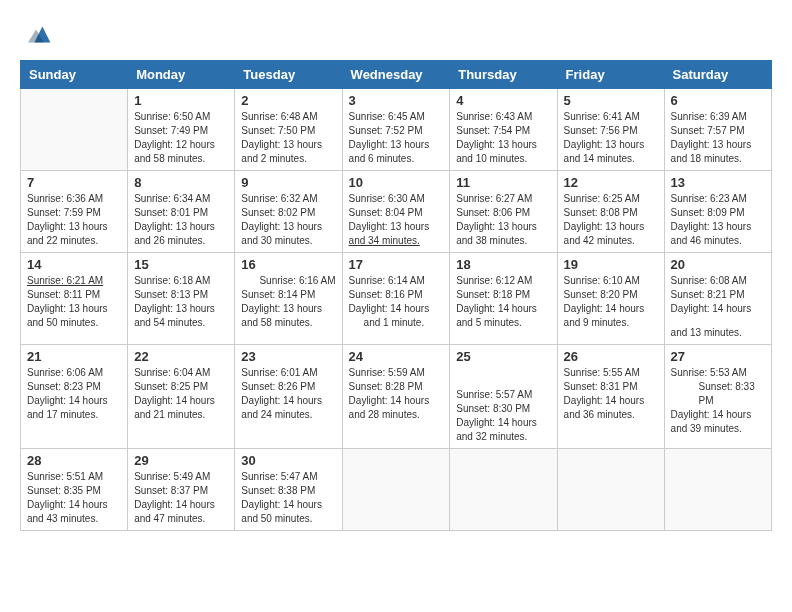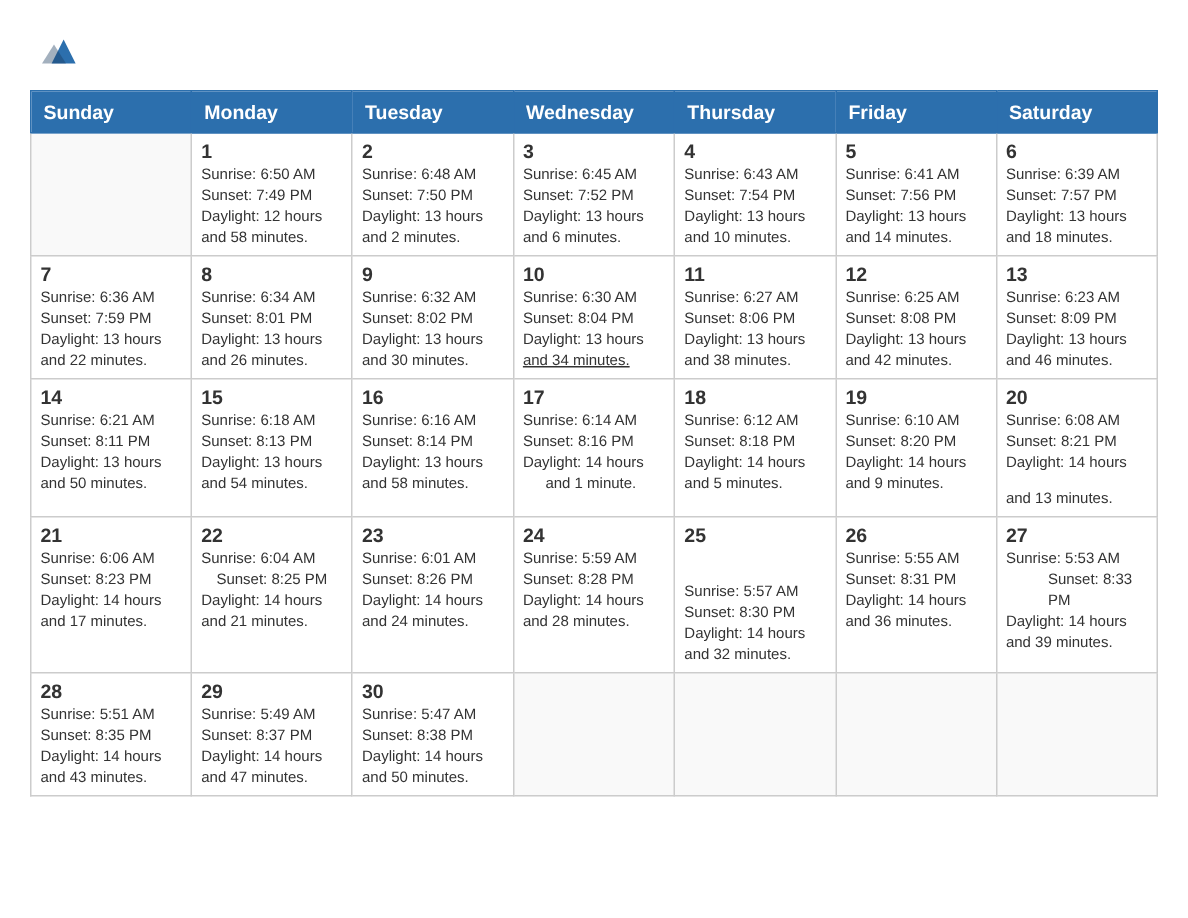--- a/index.html
+++ b/index.html
@@ -240,39 +240,39 @@
             <span style="display: block;">Sunset: 8:09 PM</span>
             <span style="display: block;">Daylight: 13 hours</span>
             <span style="display: block;">and 46 minutes.</span>
           </div>
         </td>
       </tr>
       <tr>
         <td>
           <span class="day-number">14</span>
           <div class="day-info">
-            <span style="display: block;">Sunrise: 6:21 AM</span>
+            <span style="display: block; text-decoration: underline;">Sunrise: 6:21 AM</span>
             <span style="display: block;">Sunset: 8:11 PM</span>
             <span style="display: block;">Daylight: 13 hours</span>
             <span style="display: block;">and 50 minutes.</span>
           </div>
         </td>
         <td>
           <span class="day-number">15</span>
           <div class="day-info">
             <span style="display: block;">Sunrise: 6:18 AM</span>
             <span style="display: block;">Sunset: 8:13 PM</span>
             <span style="display: block;">Daylight: 13 hours</span>
             <span style="display: block;">and 54 minutes.</span>
           </div>
         </td>
         <td>
           <span class="day-number">16</span>
           <div class="day-info">
-            <span style="display: block;">Sunrise: 6:16 AM</span>
+            <span style="display: block; text-align: right;">Sunrise: 6:16 AM</span>
             <span style="display: block;">Sunset: 8:14 PM</span>
             <span style="display: block;">Daylight: 13 hours</span>
             <span style="display: block;">and 58 minutes.</span>
           </div>
         </td>
         <td>
           <span class="day-number">17</span>
           <div class="day-info">
             <span style="display: block;">Sunrise: 6:14 AM</span>
             <span style="display: block;">Sunset: 8:16 PM</span>
@@ -315,21 +315,21 @@
             <span style="display: block;">Sunrise: 6:06 AM</span>
             <span style="display: block;">Sunset: 8:23 PM</span>
             <span style="display: block;">Daylight: 14 hours</span>
             <span style="display: block;">and 17 minutes.</span>
           </div>
         </td>
         <td>
           <span class="day-number">22</span>
           <div class="day-info">
             <span style="display: block;">Sunrise: 6:04 AM</span>
-            <span style="display: block; text-align: center;">Sunset: 8:25 PM</span>
+            <span style="display: block;">Sunset: 8:25 PM</span>
             <span style="display: block;">Daylight: 14 hours</span>
             <span style="display: block;">and 21 minutes.</span>
           </div>
         </td>
         <td>
           <span class="day-number">23</span>
           <div class="day-info">
             <span style="display: block;">Sunrise: 6:01 AM</span>
             <span style="display: block;">Sunset: 8:26 PM</span>
             <span style="display: block;">Daylight: 14 hours</span>

